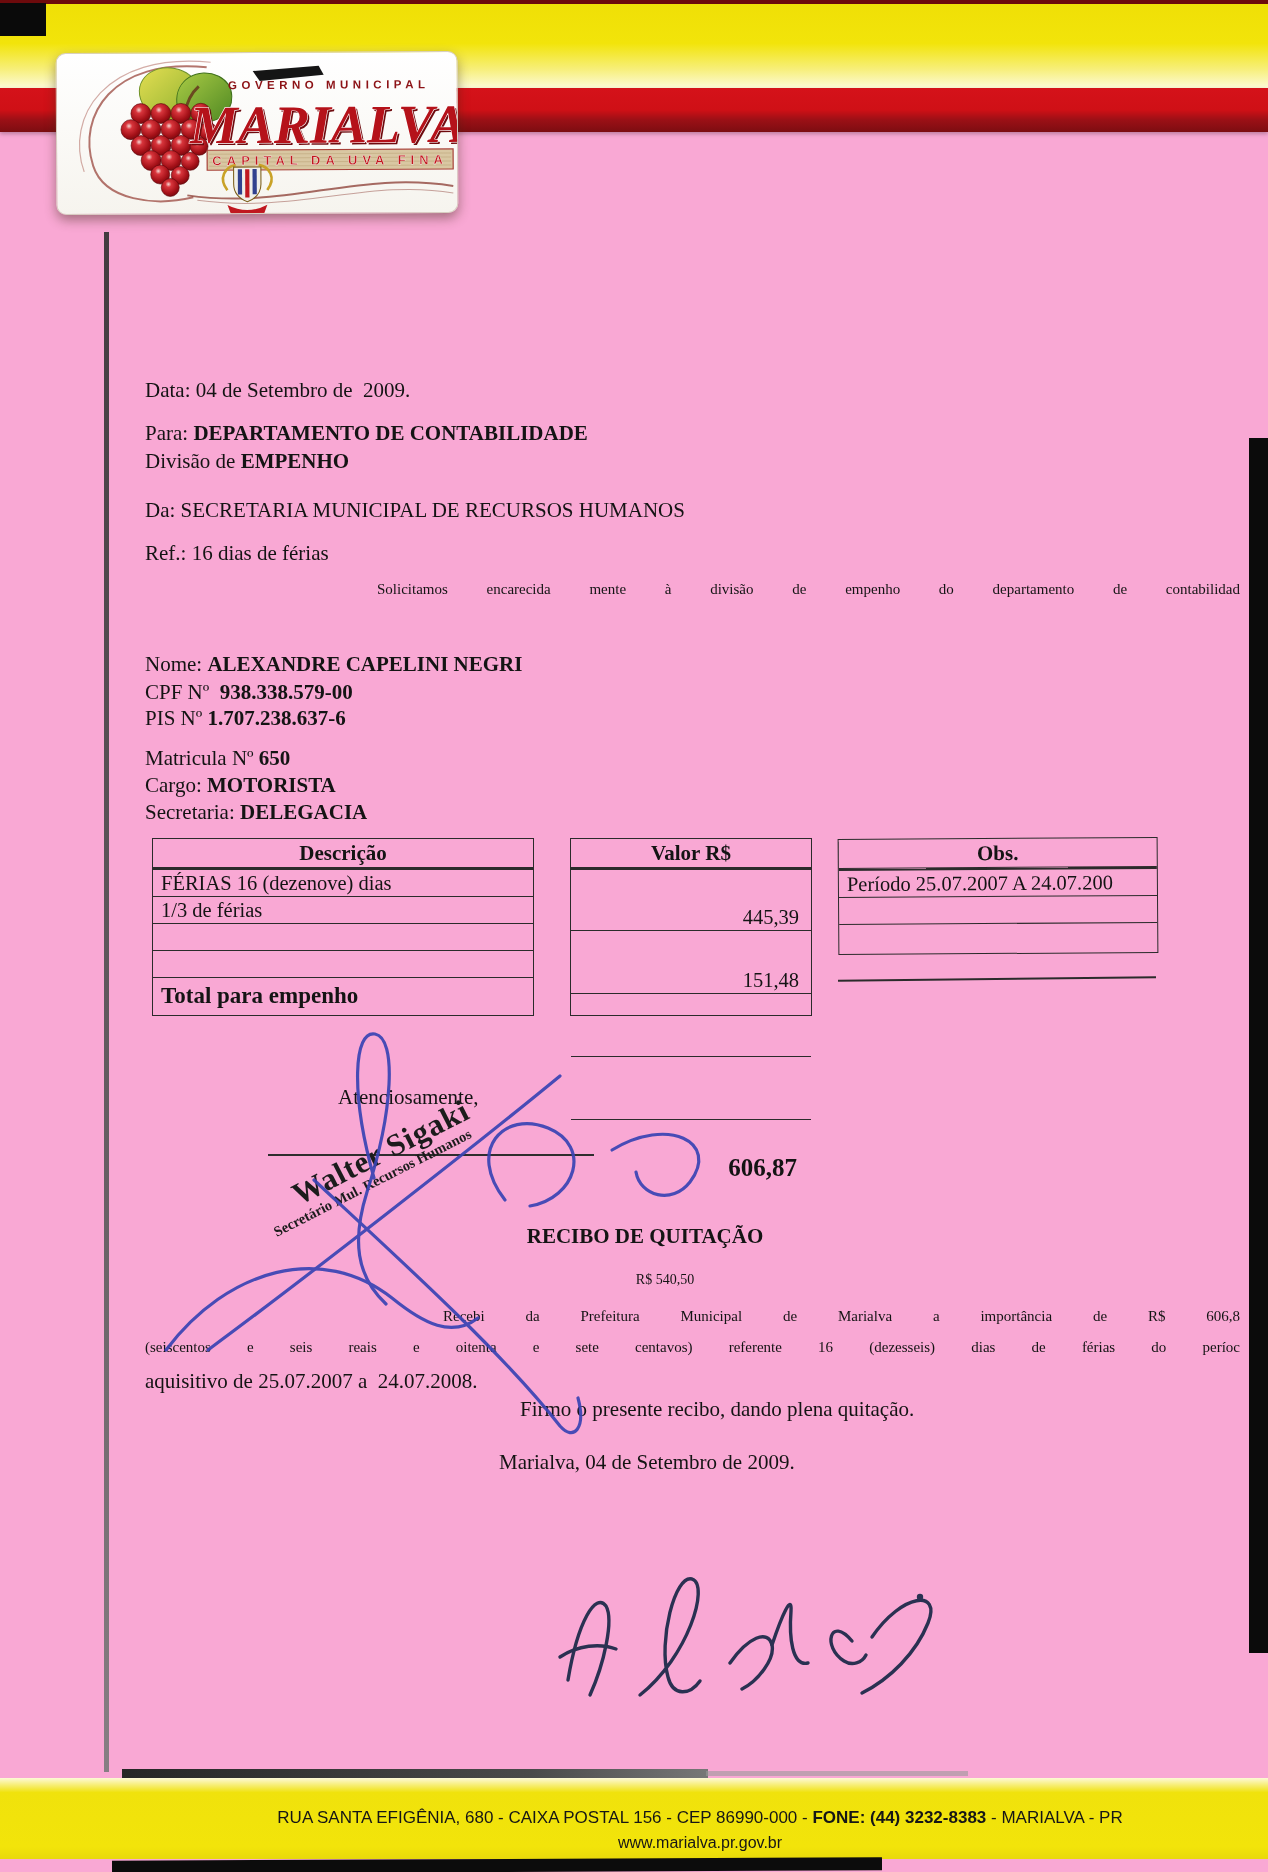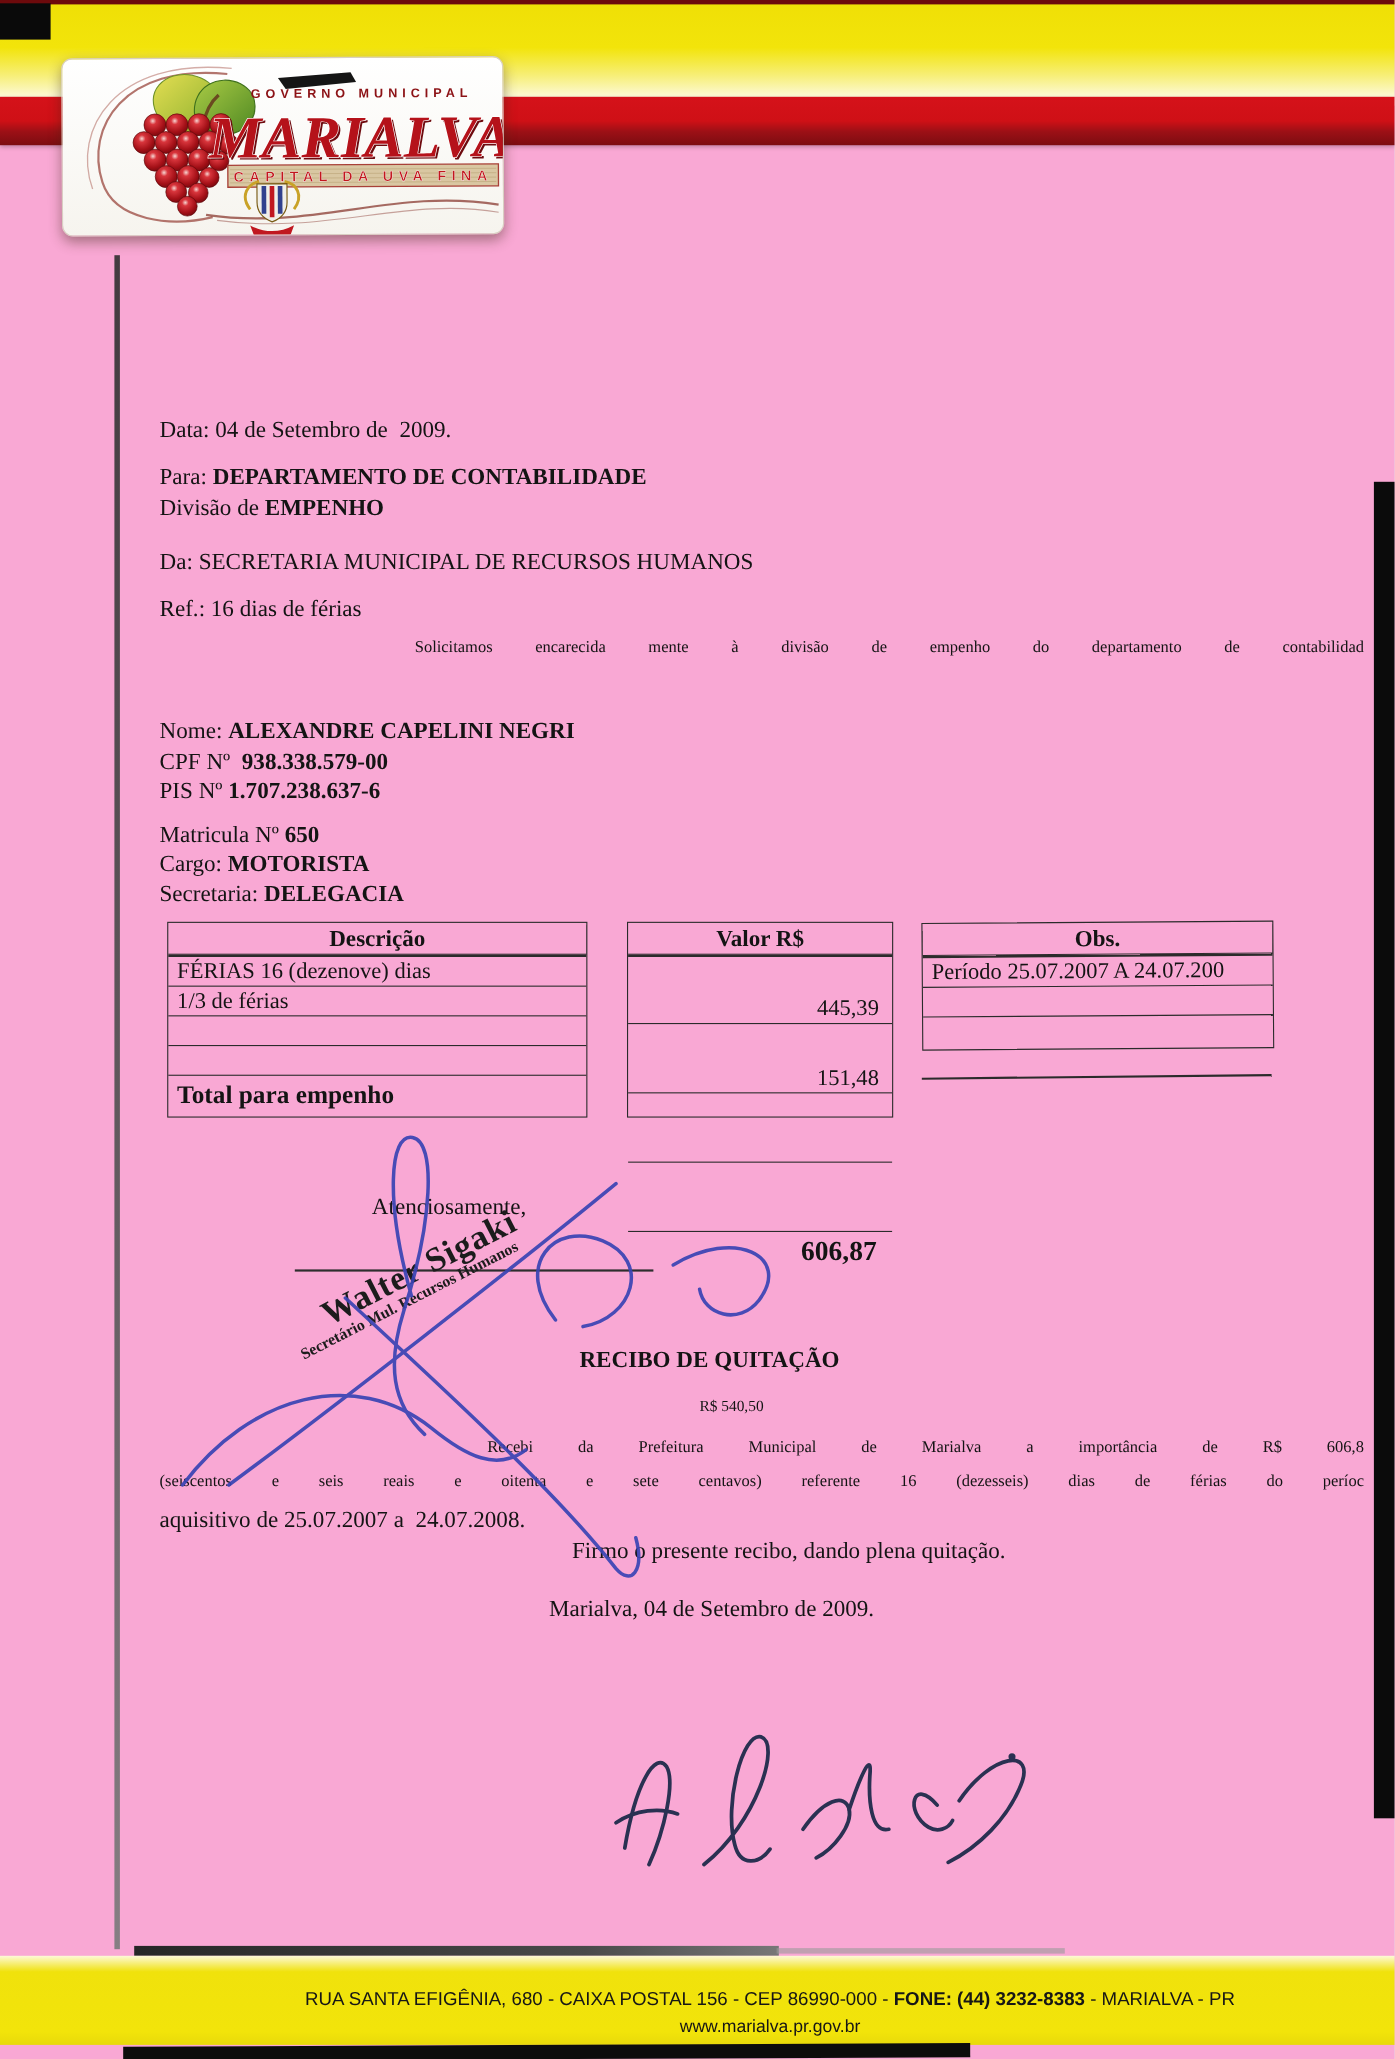--- a/index.html
+++ b/index.html
@@ -32,21 +32,21 @@
       text-align:justify;text-align-last:justify;overflow:hidden;white-space:normal;}
   
   .tbox{position:absolute;border:1.7px solid #2b2b2b;background:transparent;}
   .thead{height:28px;border-bottom:1.6px solid #2b2b2b;text-align:center;font-weight:bold;
       font-size:21px;line-height:28px;margin-bottom:2px;box-shadow:0 2px 0 0 #2b2b2b;}
   .trow{height:26px;border-bottom:1.4px solid #2b2b2b;font-size:20.5px;line-height:26px;
       padding:0 8px;overflow:hidden;white-space:nowrap;}
   .trow.last{border-bottom:none;}
   .num{text-align:right;padding-right:12px;margin-top:36px;}
   .ttotal{height:36px;font-size:23px;line-height:36px;padding:0 8px;display:flex;align-items:center;font-weight:bold;}
-  .ttotalval{height:36px;font-size:25px;line-height:36px;font-weight:bold;text-align:right;padding-right:14px;}
+  .ttotalval{height:36px;font-size:25px;line-height:36px;font-weight:bold;text-align:right;padding-right:14px;margin-top:30px;}
   #obs-stray{left:838px;top:978px;width:318px;height:2px;background:#2b2b2b;transform:rotate(-.6deg);}
   
   #stamp{left:300px;top:1158px;width:260px;transform:rotate(-27deg);transform-origin:40px 40px;color:#1c1c1c;}
   #stamp .nm{font-size:31px;font-weight:bold;letter-spacing:1px;white-space:nowrap;}
   #stamp .tt{font-size:14.5px;font-weight:bold;margin-left:-34px;margin-top:-3px;white-space:nowrap;}
   #sigline{left:268px;top:1154px;width:326px;height:2px;background:#2e2e2e;}
   #ink{left:0;top:0;width:1268px;height:1872px;pointer-events:none;z-index:6;}
   
   .center-block{position:absolute;text-align:center;}
   

